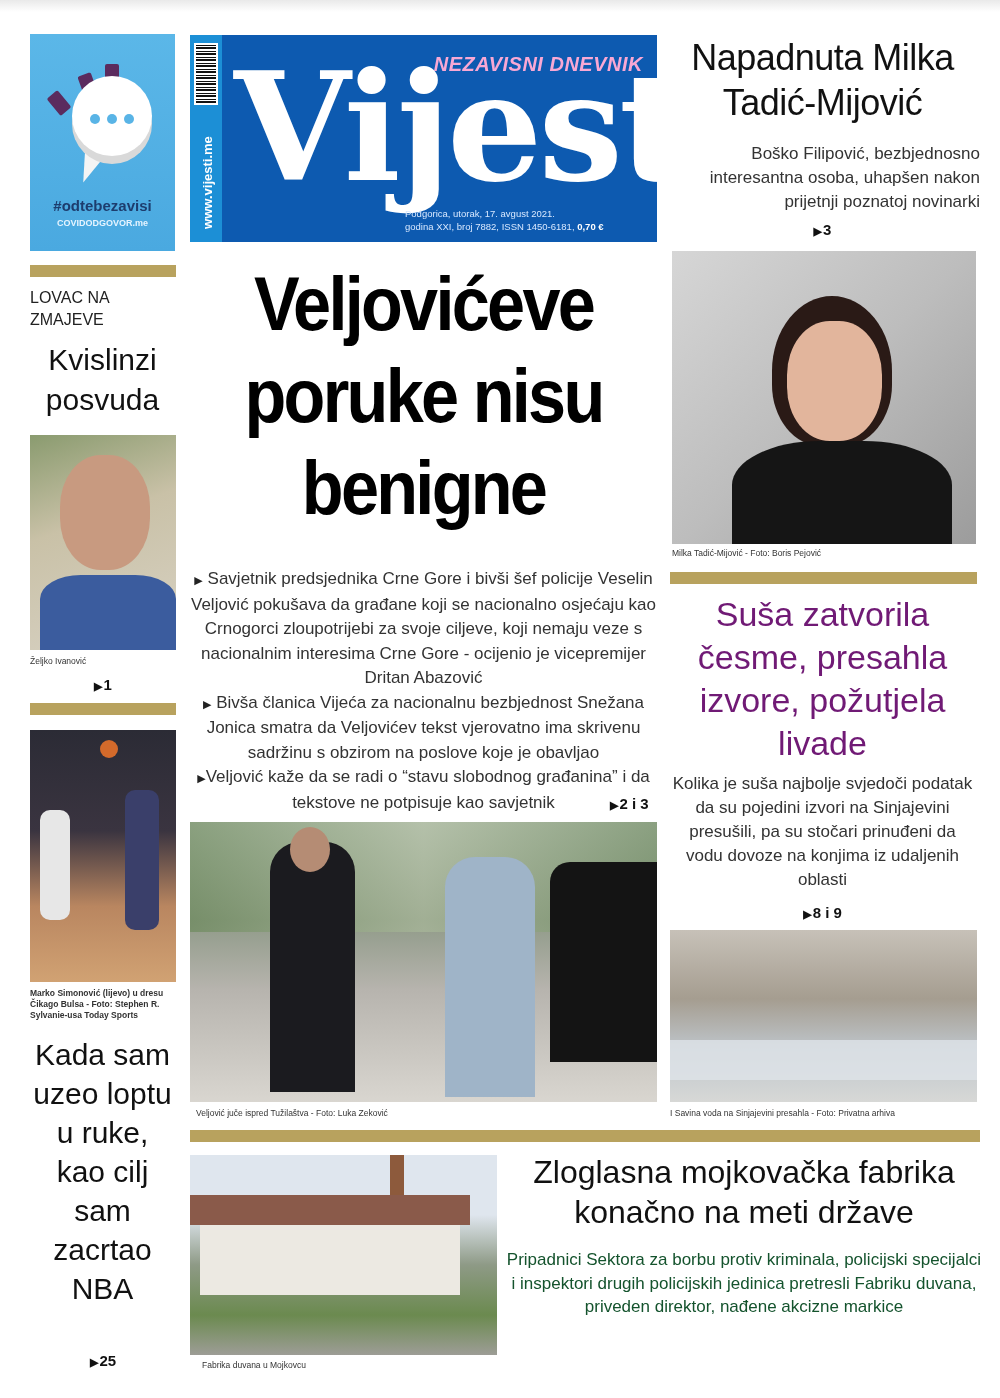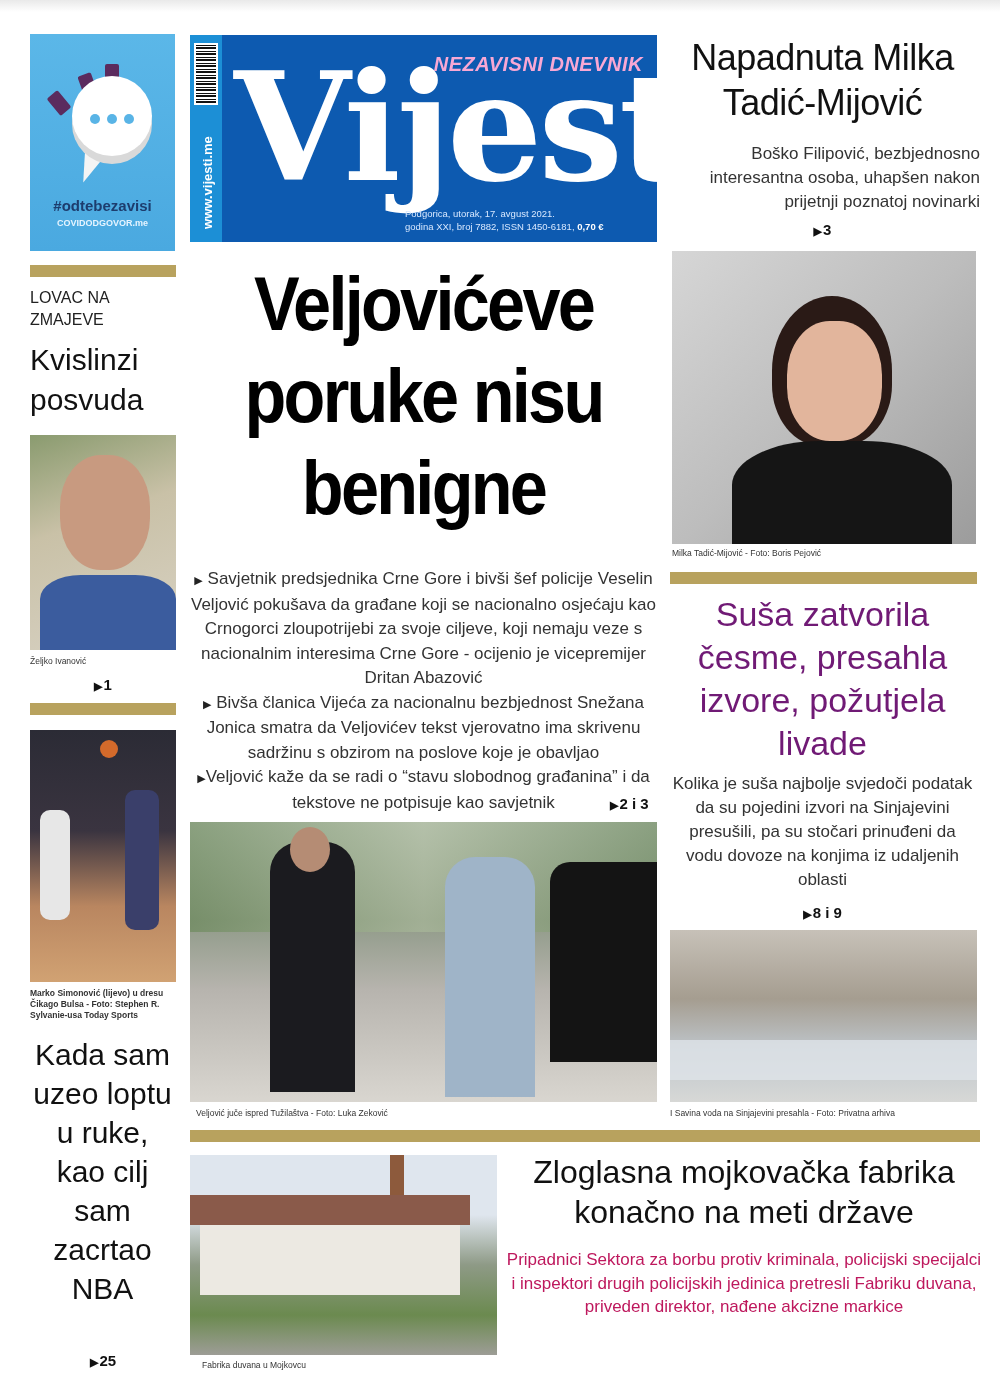--- a/index.html
+++ b/index.html
@@ -32,33 +32,33 @@
   .tr-text { left:665px; top:142px; width:315px; text-align:right; font-size:17px; line-height:24px; color:#333; }
   .ref { font-weight:bold; font-size:15px; color:#111; text-align:center; }
   .ref .arrow { font-size:11px; margin-right:1px; }
 
   .photo { background:#888; overflow:hidden; }
   .caption { font-size:8.5px; color:#333; line-height:11px; }
   .goldbar { background:#b8a25e; height:12px; }
 
   
   .kicker { left:30px; top:287px; width:145px; text-align:left; font-size:16px; line-height:22px; color:#222; }
-  .lhead { left:30px; top:340px; width:145px; font-size:30px; line-height:40px; color:#111; }
+  .lhead { left:30px; top:340px; width:145px; text-align:center; font-size:30px; line-height:40px; color:#111; }
   .nba-head { left:30px; top:1035px; width:145px; text-align:center; font-size:30px; line-height:39px; color:#111; }
 
   
   .main-head { left:190px; top:258px; width:467px; text-align:center; font-family:"Liberation Sans", sans-serif; font-weight:bold; font-size:76px; line-height:92px; letter-spacing:-3px; color:#000; transform: scaleX(0.9); transform-origin: center top; }
   .bullets { left:190px; top:567px; width:467px; text-align:center; font-size:17px; line-height:24.5px; color:#333; }
   .bullets .tri { font-size:11px; color:#222; }
 
   .sub-head { left:670px; top:593px; width:305px; text-align:center; font-size:34px; line-height:43px; color:#701a75; }
   .sub-text { left:670px; top:772px; width:305px; text-align:center; font-size:17px; line-height:24px; color:#333; }
 
   .bot-head { left:505px; top:1152px; width:478px; text-align:center; font-size:32px; line-height:40px; color:#111; }
-  .bot-text { left:505px; top:1248px; width:478px; text-align:center; font-size:17px; line-height:23.5px; color:#be185d; }
+  .bot-text { left:505px; top:1248px; width:478px; text-align:center; font-size:17px; line-height:23.5px; color:#14532d; }
 </style>
 </head>
 <body>
 
 <div class="topshade"></div>
 
 <div class="abs ad">
   <div class="virus" style="left:22px;top:58px;transform:rotate(-40deg);"></div>
   <div class="virus" style="left:50px;top:40px;transform:rotate(-20deg);height:18px;"></div>
   <div class="virus" style="left:75px;top:30px;height:18px;"></div>

